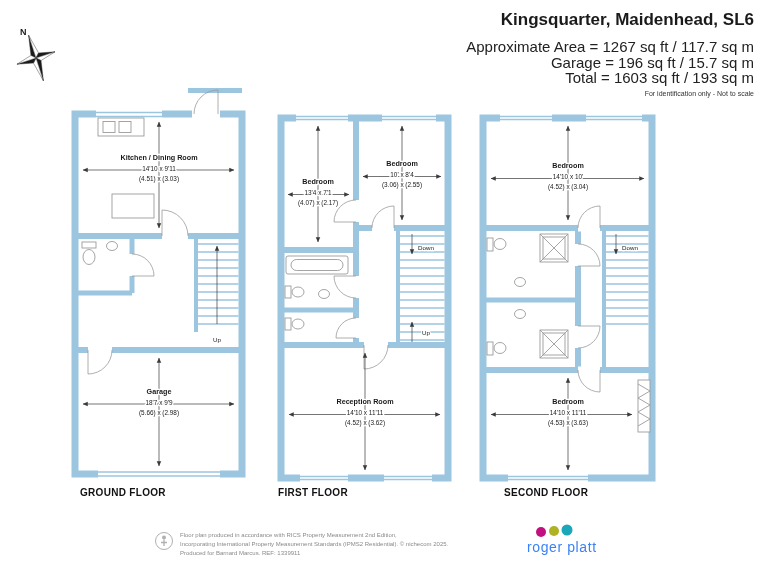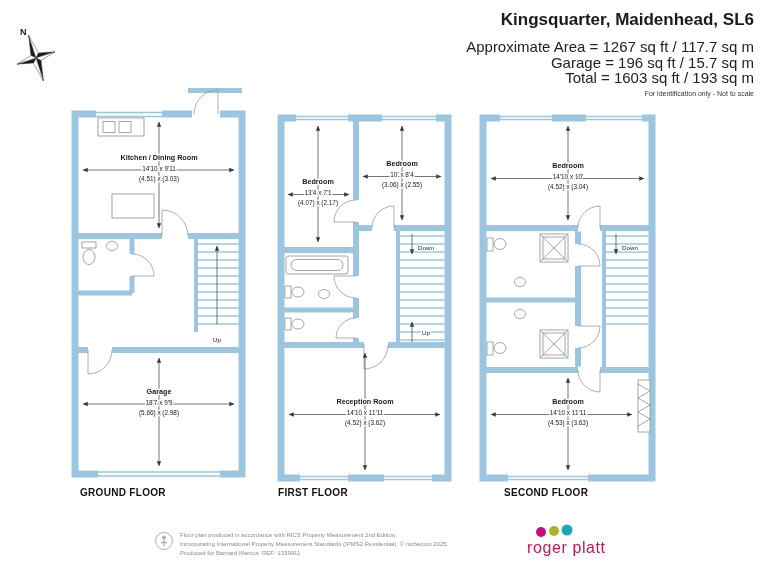--- a/index.html
+++ b/index.html
@@ -33,21 +33,21 @@
   .floor-label { position:absolute; font-size:10px; font-weight:bold; color:#111; letter-spacing:0.3px; }
   
   svg.compass { position:absolute; left:10px; top:24px; }
   .compass-n { font-size:9px; font-weight:bold; fill:#1a1a1a; }
   
   svg.niche-icon { position:absolute; left:154px; top:531px; }
   .disclaimer { position:absolute; left:180px; top:531px; font-size:6px; line-height:1.5;
                 color:#8a8a8a; }
   .brand { position:absolute; left:527px; top:523px; }
   .brand svg { display:block; margin-left:6px; }
-  .brand-text { font-size:16px; color:#be185d; letter-spacing:0.6px; margin-top:1px; }
+  .brand-text { font-size:14px; color:#3b82f6; letter-spacing:0.6px; margin-top:1px; }
 </style>
 </head>
 <body>
 
 <div class="page">
 
   <div class="header">
     <div class="title">Kingsquarter, Maidenhead, SL6</div>
     <div class="area-line">Approximate Area = 1267 sq ft / 117.7 sq m</div>
     <div class="area-line">Garage = 196 sq ft / 15.7 sq m</div>

